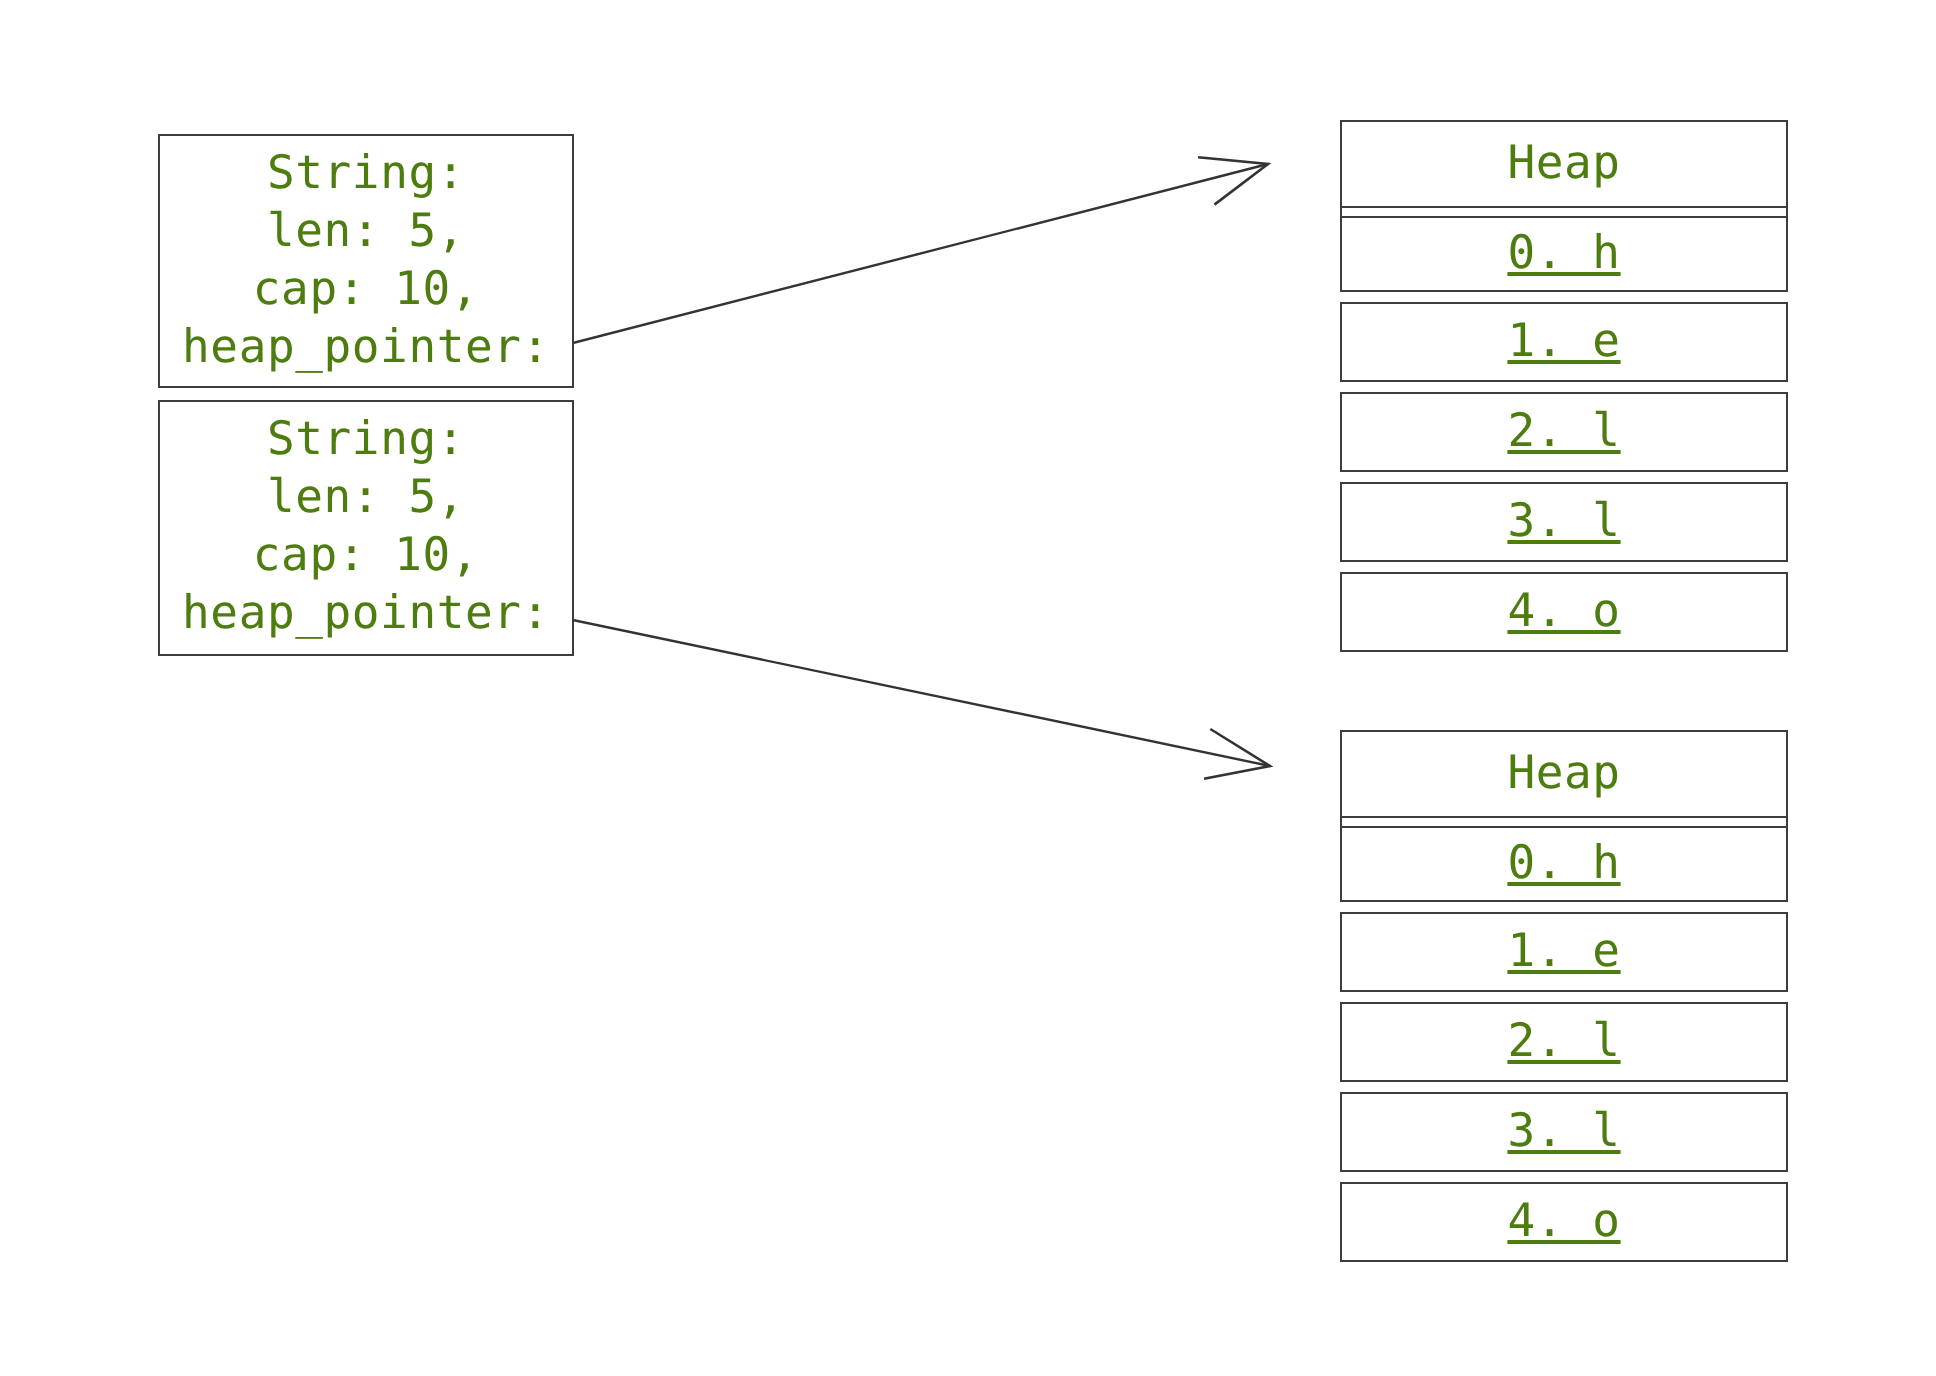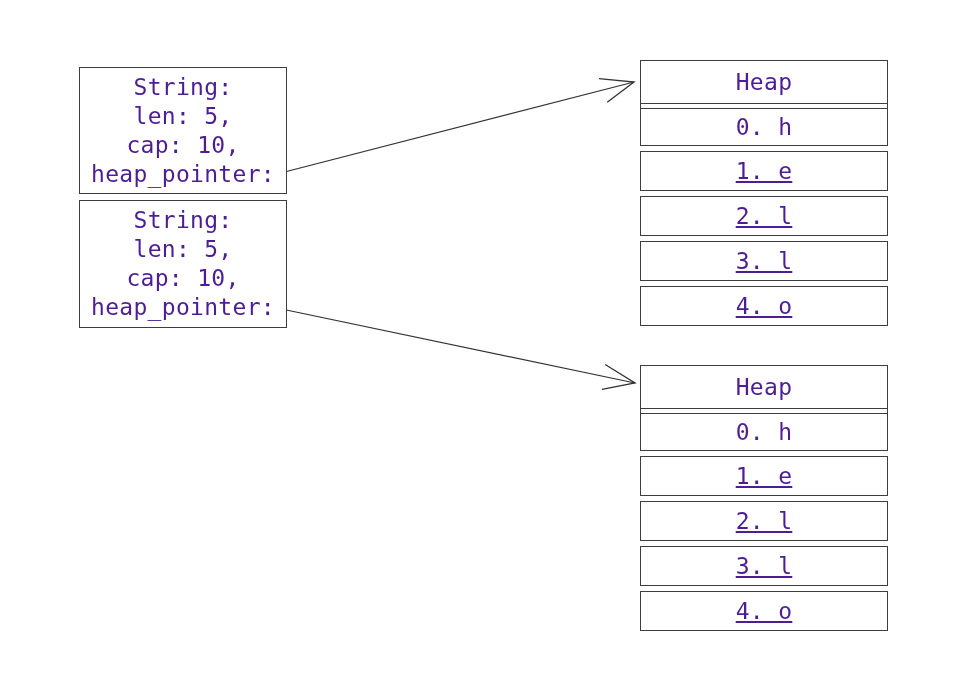--- a/index.html
+++ b/index.html
@@ -6,21 +6,21 @@
     margin: 0;
     padding: 0;
     background: #ffffff;
   }
   .canvas {
     position: relative;
     width: 968px;
     height: 688px;
     background: #ffffff;
     font-family: "DejaVu Sans Mono", "Liberation Mono", monospace;
-    color: #4c1d95;
+    color: #4d7c0f;
     overflow: hidden;
   }
   .arrow-layer {
     position: absolute;
     left: 0; top: 0;
     width: 968px; height: 688px;
     pointer-events: none;
   }
   
   .sbox {
@@ -36,22 +36,22 @@
     font-size: 23px;
     line-height: 29px;
     letter-spacing: 0.3px;
   }
   .sbox-1 { top: 67px;  height: 125px; }
   .sbox-2 { top: 200px; height: 126px; }
 
   
   .heap {
     position: absolute;
-    left: 640px;
-    width: 248px;
+    left: 670px;
+    width: 224px;
     border-radius: 21px;
   }
   .heap-1 { top: 60px; }
   .heap-2 { top: 365px; }
   .heap-head {
     border: 1.5px solid #3d3d3d;
     background: #ffffff;
   }
   .heap-title {
     height: 42px;
@@ -64,20 +64,21 @@
   }
   .heap-row0 {
     height: 36px;
     margin-top: 4px;
     border-top: 1.5px solid #3d3d3d;
     display: flex;
     align-items: center;
     justify-content: center;
     font-size: 23px;
     letter-spacing: 0.3px;
+    text-decoration: underline;
   }
   .heap-cell {
     height: 38px;
     margin-top: 5px;
     border: 1.5px solid #3d3d3d;
     background: #ffffff;
     display: flex;
     align-items: center;
     justify-content: center;
     font-size: 23px;

